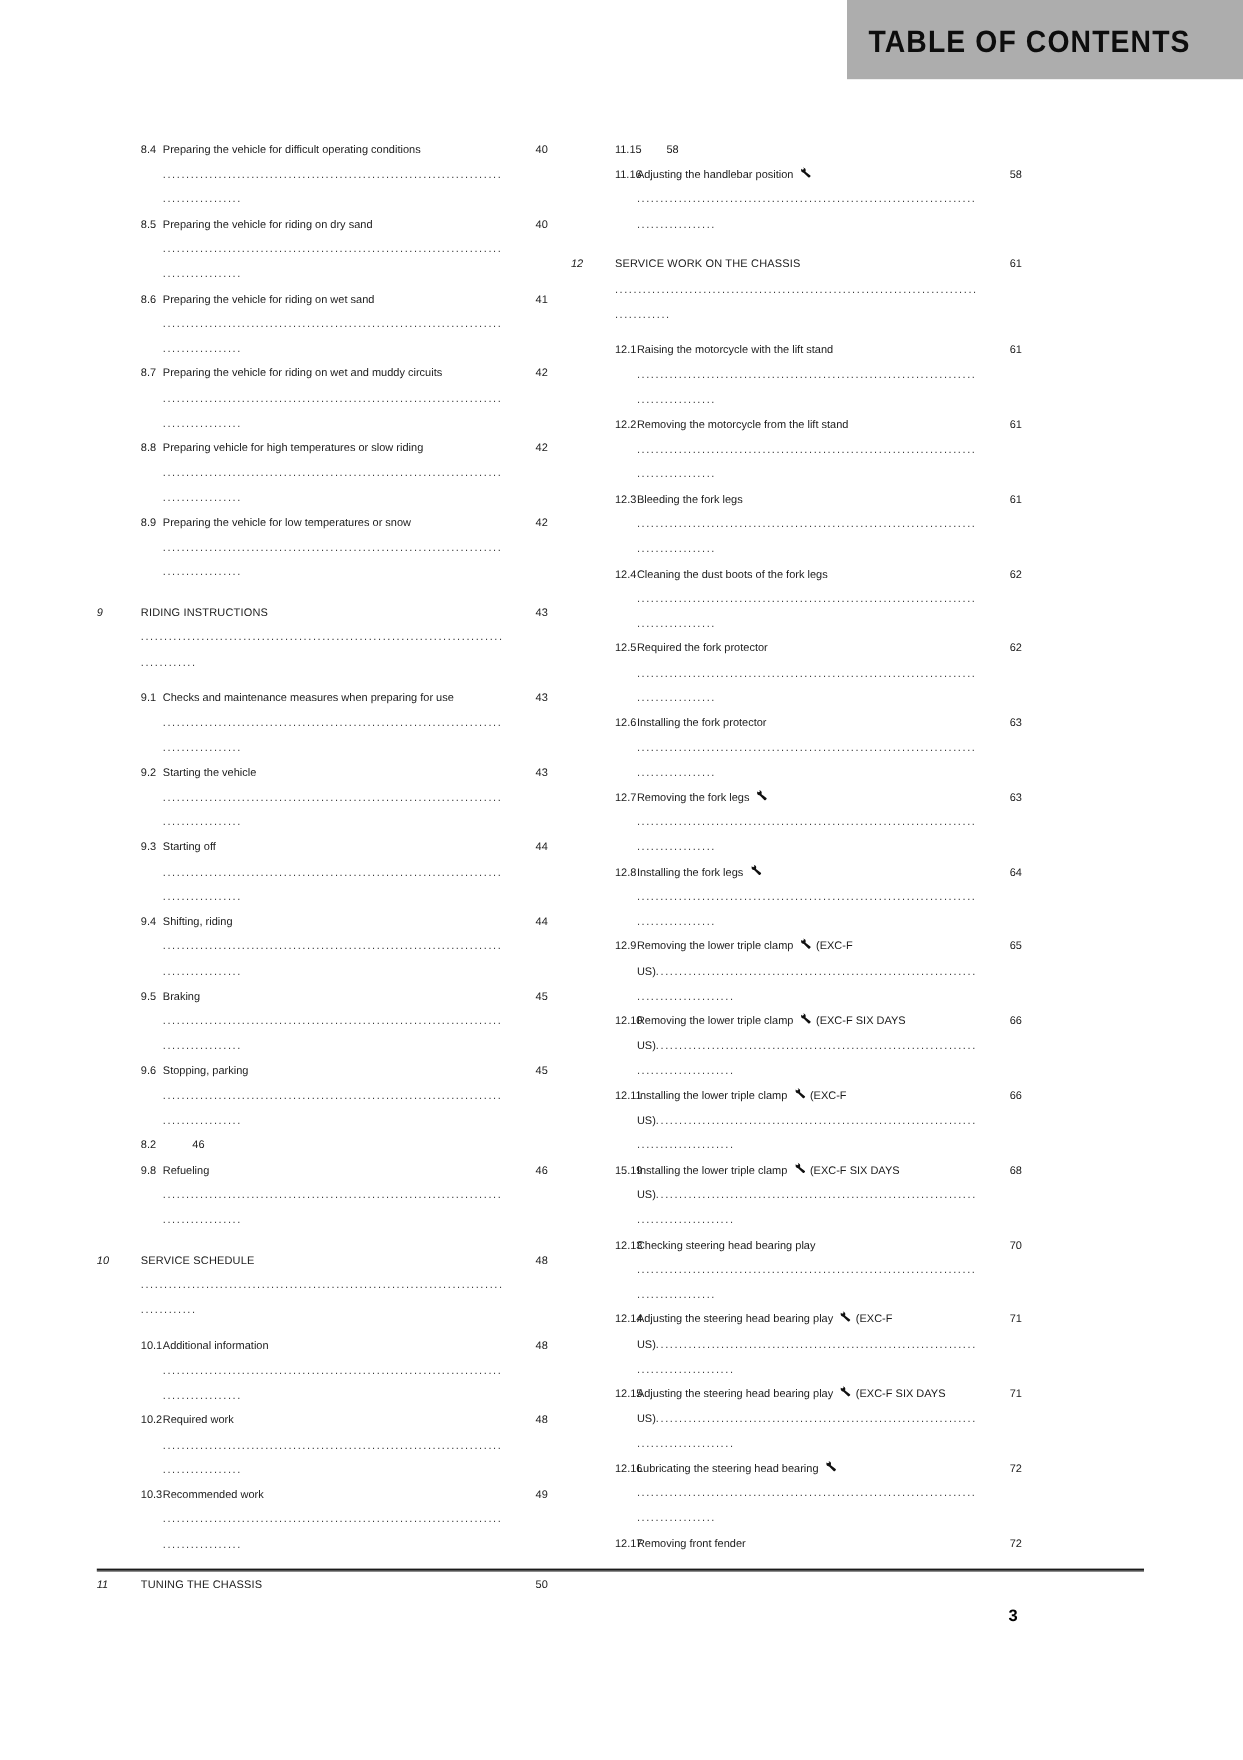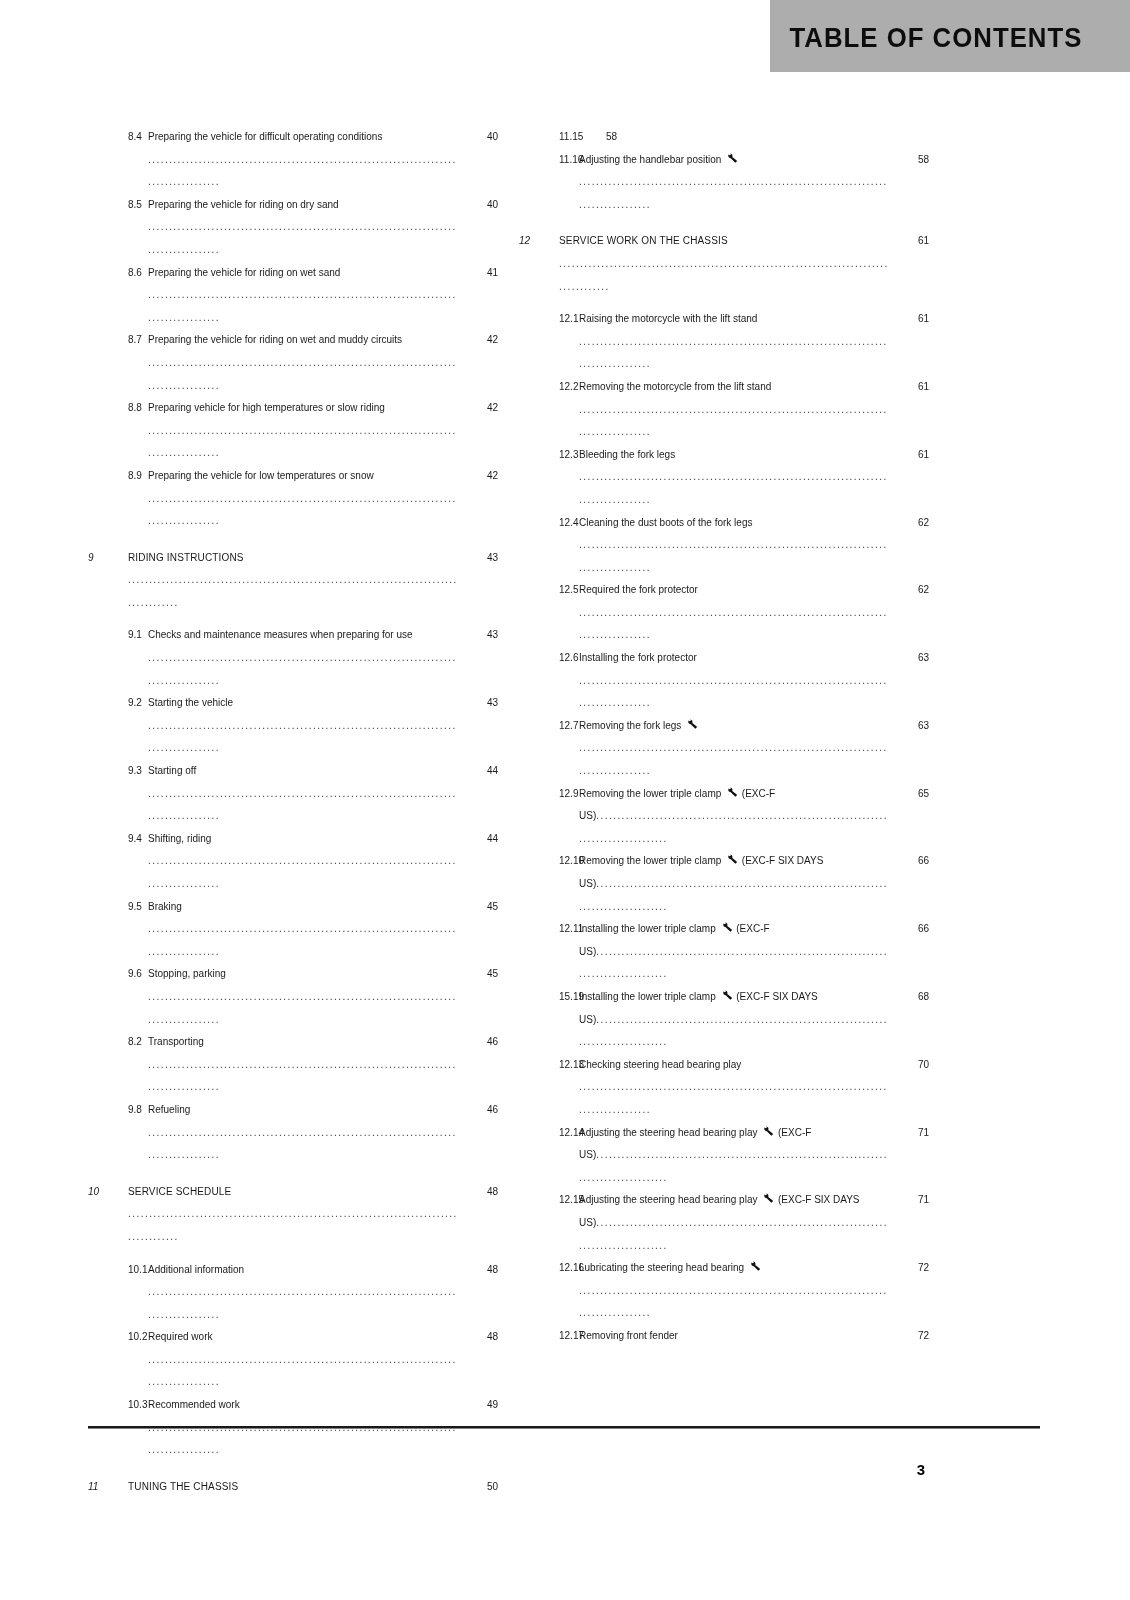--- a/index.html
+++ b/index.html
@@ -203,21 +203,20 @@
         <span class="entry-body"><span class="entry-title">Braking</span> <span class="entry-leader">..........................................................................................</span></span>
         <span class="entry-page">45</span>
       </div>
       <div class="toc-entry section">
         <span class="entry-num">9.6</span>
         <span class="entry-body"><span class="entry-title">Stopping, parking</span> <span class="entry-leader">..........................................................................................</span></span>
         <span class="entry-page">45</span>
       </div>
       <div class="toc-entry section">
         <span class="entry-num">8.2</span>
-        <span class="entry-body"><span class="entry-title">Transporting</span> <span class="entry-leader">..........................................................................................</span></span>
         <span class="entry-page">46</span>
       </div>
       <div class="toc-entry section">
         <span class="entry-num">9.8</span>
         <span class="entry-body"><span class="entry-title">Refueling</span> <span class="entry-leader">..........................................................................................</span></span>
         <span class="entry-page">46</span>
       </div>
       <div class="toc-entry chapter">
         <span class="entry-num">10</span>
         <span class="entry-body"><span class="entry-title">SERVICE SCHEDULE</span> <span class="entry-leader">..........................................................................................</span></span>
@@ -292,20 +291,27 @@
         <span class="entry-page">63</span>
       </div>
       <div class="toc-entry section">
         <span class="entry-num">12.7</span>
         <span class="entry-body"><span class="entry-title">Removing the fork legs</span> <span class="wrench-icon"><svg viewBox="0 0 24 24" width="13" height="12" aria-hidden="true">
               <path fill="#111111" d="M22.4 17.0 L13.6 10.1 L13.9 7.4 C14.0 5.9 13.3 4.5 12.0 3.8 L9.4 2.3 L10.9 5.2 L8.2 6.6 L5.6 5.0 L5.6 8.1 C5.6 9.6 6.5 10.9 7.9 11.4 L10.5 12.4 L18.6 20.4 C19.3 21.1 20.4 21.1 21.1 20.4 L22.4 19.1 C23.1 18.5 23.1 17.6 22.4 17.0 Z"></path>
             </svg></span><span class="entry-leader">..........................................................................................</span></span>
         <span class="entry-page">63</span>
       </div>
       <div class="toc-entry section">
+        <span class="entry-num">12.8</span>
+        <span class="entry-body"><span class="entry-title">Installing the fork legs</span> <span class="wrench-icon"><svg viewBox="0 0 24 24" width="13" height="12" aria-hidden="true">
+              <path fill="#111111" d="M22.4 17.0 L13.6 10.1 L13.9 7.4 C14.0 5.9 13.3 4.5 12.0 3.8 L9.4 2.3 L10.9 5.2 L8.2 6.6 L5.6 5.0 L5.6 8.1 C5.6 9.6 6.5 10.9 7.9 11.4 L10.5 12.4 L18.6 20.4 C19.3 21.1 20.4 21.1 21.1 20.4 L22.4 19.1 C23.1 18.5 23.1 17.6 22.4 17.0 Z"></path>
+            </svg></span><span class="entry-leader">..........................................................................................</span></span>
+        <span class="entry-page">64</span>
+      </div>
+      <div class="toc-entry section">
         <span class="entry-num">12.9</span>
         <span class="entry-body"><span class="entry-title">Removing the lower triple clamp</span> <span class="wrench-icon"><svg viewBox="0 0 24 24" width="13" height="12" aria-hidden="true">
               <path fill="#111111" d="M22.4 17.0 L13.6 10.1 L13.9 7.4 C14.0 5.9 13.3 4.5 12.0 3.8 L9.4 2.3 L10.9 5.2 L8.2 6.6 L5.6 5.0 L5.6 8.1 C5.6 9.6 6.5 10.9 7.9 11.4 L10.5 12.4 L18.6 20.4 C19.3 21.1 20.4 21.1 21.1 20.4 L22.4 19.1 C23.1 18.5 23.1 17.6 22.4 17.0 Z"></path>
             </svg></span><span> (EXC-F US)</span><span class="entry-leader">..........................................................................................</span></span>
         <span class="entry-page">65</span>
       </div>
       <div class="toc-entry section">
         <span class="entry-num">12.10</span>
         <span class="entry-body"><span class="entry-title">Removing the lower triple clamp</span> <span class="wrench-icon"><svg viewBox="0 0 24 24" width="13" height="12" aria-hidden="true">
               <path fill="#111111" d="M22.4 17.0 L13.6 10.1 L13.9 7.4 C14.0 5.9 13.3 4.5 12.0 3.8 L9.4 2.3 L10.9 5.2 L8.2 6.6 L5.6 5.0 L5.6 8.1 C5.6 9.6 6.5 10.9 7.9 11.4 L10.5 12.4 L18.6 20.4 C19.3 21.1 20.4 21.1 21.1 20.4 L22.4 19.1 C23.1 18.5 23.1 17.6 22.4 17.0 Z"></path>

